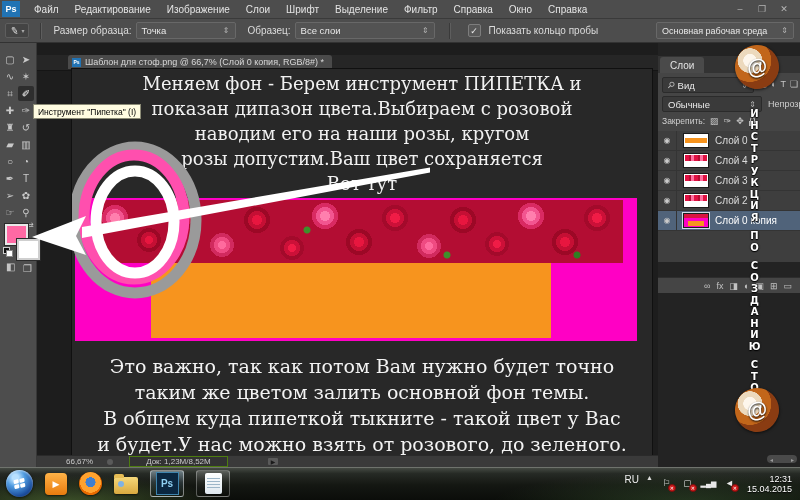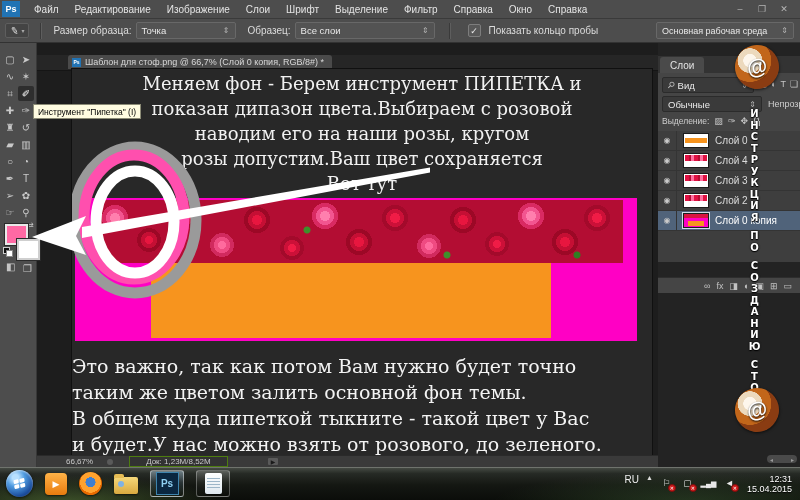--- a/index.html
+++ b/index.html
@@ -55,21 +55,21 @@
   .pasteboard{position:absolute;left:36px;top:42px;width:622px;height:425px;background:#1d1d1d;}
   .tab-strip{position:absolute;left:0;top:13px;width:100%;height:15px;background:#262626;border-bottom:1px solid #151515;}
   .doc-tab{position:absolute;left:32px;top:0;height:14px;background:#4a4a4a;border-radius:3px 3px 0 0;
            display:flex;align-items:center;padding:0 8px 0 4px;font-size:9px;color:#d8d8d8;white-space:nowrap;}
   .tab-ps{width:9px;height:9px;background:#2173b4;color:#fff;font-size:5px;font-weight:bold;
           display:flex;align-items:center;justify-content:center;margin-right:4px;flex:none;}
   .canvas{position:absolute;left:36px;top:27px;width:580px;height:388px;background:#282828;
           overflow:hidden;box-shadow:0 0 0 1px #101010;}
   .c-top{position:absolute;left:0;top:2px;width:100%;text-align:center;font-family:"DejaVu Serif",serif;
          color:#f1f1f1;font-size:18px;line-height:25px;z-index:3;}
-  .c-bottom{position:absolute;left:0;top:284px;width:100%;font-family:"DejaVu Serif",serif;
+  .c-bottom{position:absolute;left:0;top:284px;width:100%;text-align:center;font-family:"DejaVu Serif",serif;
             color:#f3f3f3;font-size:19px;line-height:26px;z-index:3;}
   .banner{position:absolute;left:3px;top:129px;width:562px;height:143px;background:#ff00c4;z-index:1;}
   .roses{position:absolute;left:22px;top:2px;width:526px;height:63px;background-color:#b30d33;background-image:
     radial-gradient(circle at 18px 18px,#ff7fae 0 5px,#f25590 5px 9px,#d92a62 9px 13px,transparent 13px),
     radial-gradient(circle at 52px 40px,#e8163f 0 4px,#c50f34 4px 8px,#9c0826 8px 12px,transparent 12px),
     radial-gradient(circle at 90px 15px,#f01c46 0 5px,#cc1038 5px 9px,#a30a2b 9px 13px,transparent 13px),
     radial-gradient(circle at 125px 45px,#ff6b9e 0 4px,#ef4b82 4px 8px,#d12a5e 8px 12px,transparent 12px),
     radial-gradient(circle at 160px 20px,#e8163f 0 5px,#c50f34 5px 9px,#9c0826 9px 13px,transparent 13px),
     radial-gradient(circle at 195px 48px,#f01c46 0 4px,#cc1038 4px 8px,#a30a2b 8px 12px,transparent 12px),
     radial-gradient(circle at 228px 16px,#ff7fae 0 5px,#f25590 5px 9px,#d92a62 9px 13px,transparent 13px),
@@ -335,21 +335,21 @@
           <span>▦</span>
           <span>◐</span>
           <span>T</span>
           <span>❏</span>
         </div>
       <div class="dropdown dd-blend">
         <span>Обычные</span>
       </div>
       <div class="opacity-label">Непрозр.</div>
       <div class="lock-row">
-        <span>Выделение:</span>
+        <span>Закрепить:</span>
         <span id="lockIcons" style="display:flex;gap:5px;align-items:center;">
             <span class="lock-ic">▨</span>
             <span class="lock-ic">✑</span>
             <span class="lock-ic">✥</span>
             <span class="padlock"></span>
           </span>
       </div>
       <div class="layer-list" id="layerList">
           <div class="layer-row">
             <span class="eye-cell">

